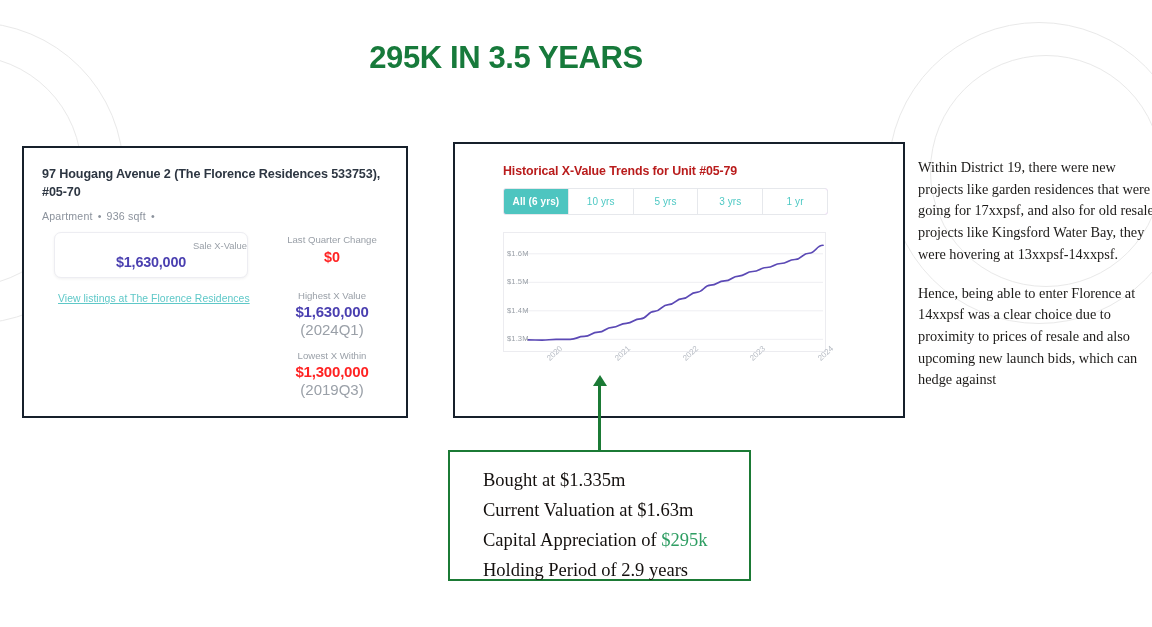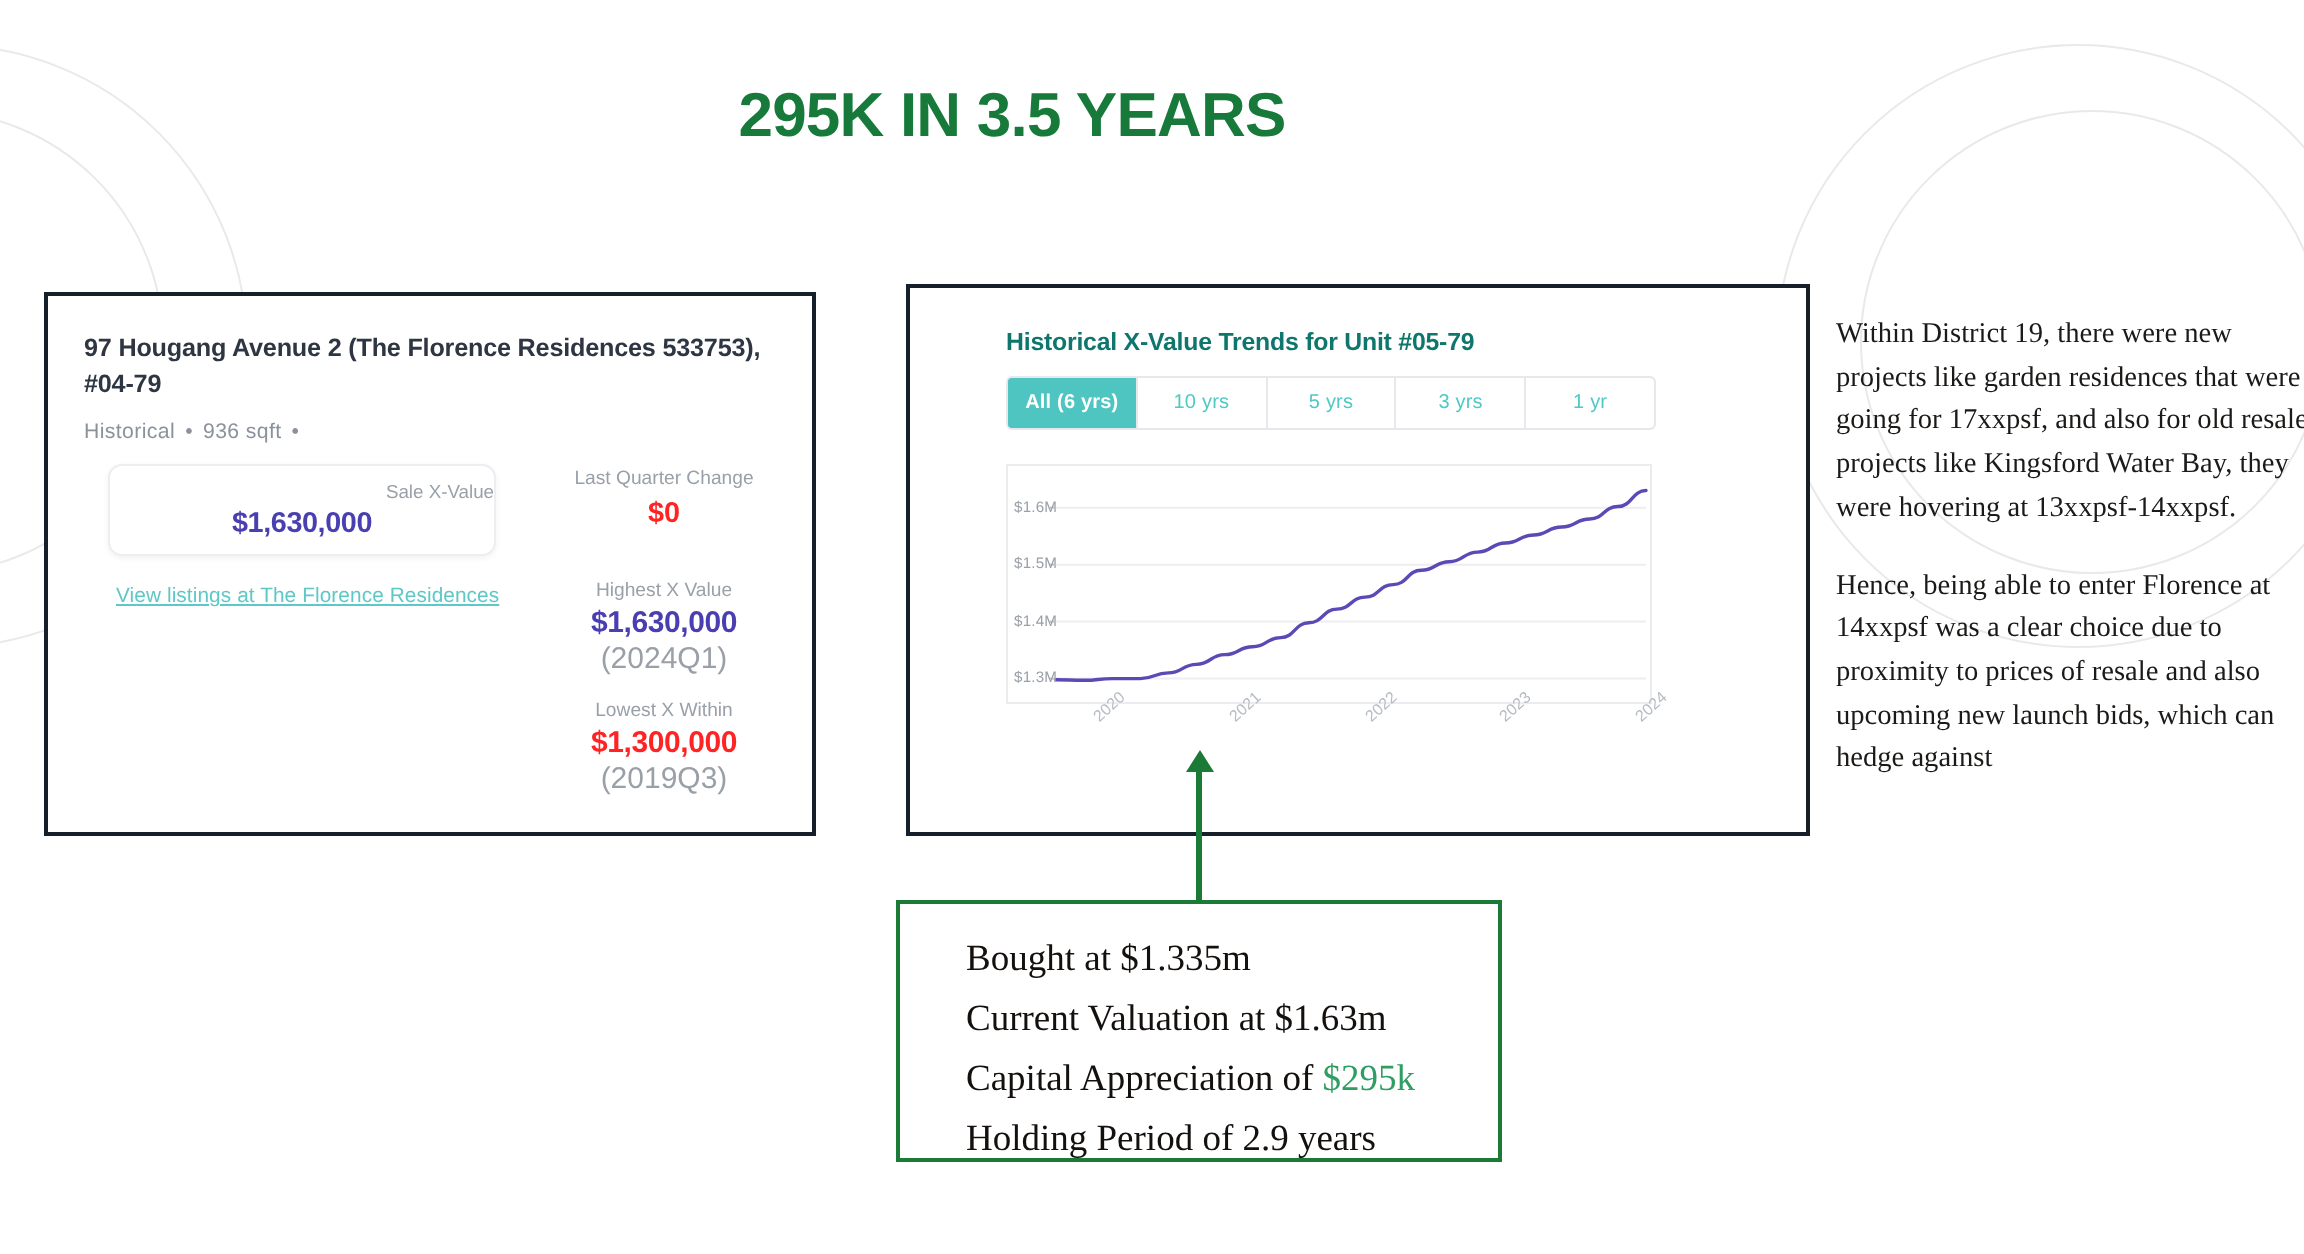--- a/index.html
+++ b/index.html
@@ -64,21 +64,21 @@
   .stat-low{top:202px;}
   .stat-low .val{color:#ff2323;}
 
   
   .card-chart{
     position:absolute;left:453px;top:142px;width:452px;height:276px;
     border:2.5px solid #16202b;background:#fff;box-sizing:border-box;
   }
   .chart-title{
     position:absolute;left:48px;top:20px;font-size:12.4px;font-weight:bold;
-    color:#0f766e;letter-spacing:-.1px;
+    color:#b91c1c;letter-spacing:-.1px;
   }
   .tabs{
     position:absolute;left:48px;top:44px;width:323px;height:25px;display:flex;
     border:1px solid #e6e8ec;border-radius:3px;overflow:hidden;background:#f0abfc;
   }
   .tab{
     flex:1;display:flex;align-items:center;justify-content:center;
     font-size:10px;color:#4ec9c4;border-right:1px solid #e6e8ec;
     background:#fff;box-sizing:border-box;letter-spacing:.1px;
   }
@@ -136,23 +136,23 @@
 <div class="stage">
 
   <div class="deco deco-l1"></div>
   <div class="deco deco-l2"></div>
   <div class="deco deco-r1"></div>
   <div class="deco deco-r2"></div>
 
   <div class="title">295K IN 3.5 YEARS</div>
 
   <div class="card-left">
-    <div class="prop-title">97 Hougang Avenue 2 (The Florence Residences 533753), #04-79</div>
+    <div class="prop-title">97 Hougang Avenue 2 (The Florence Residences 533753), #05-70</div>
     <div class="prop-sub">
-      <span>Historical</span><span class="dot">•</span><span>936 sqft</span><span class="dot">•</span>
+      <span>Apartment</span><span class="dot">•</span><span>936 sqft</span><span class="dot">•</span>
     </div>
 
     <div class="xbox">
       <div class="xcell">
         <span class="lab">Sale X-Value</span>
         <span class="val">$1,630,000</span>
       </div>
     </div>
 
     <div class="lqc">

